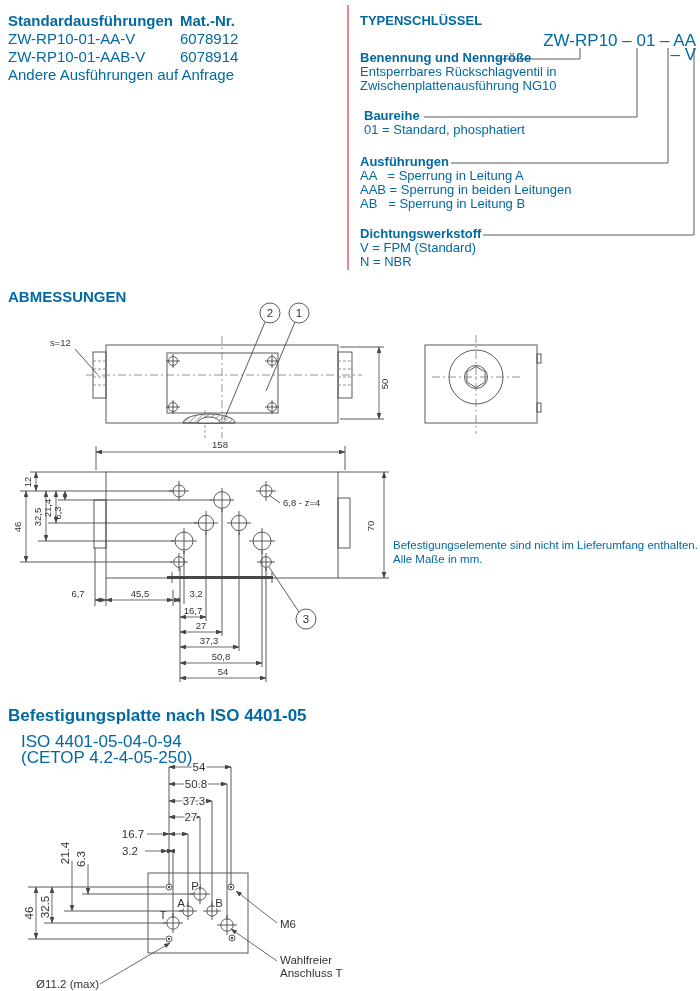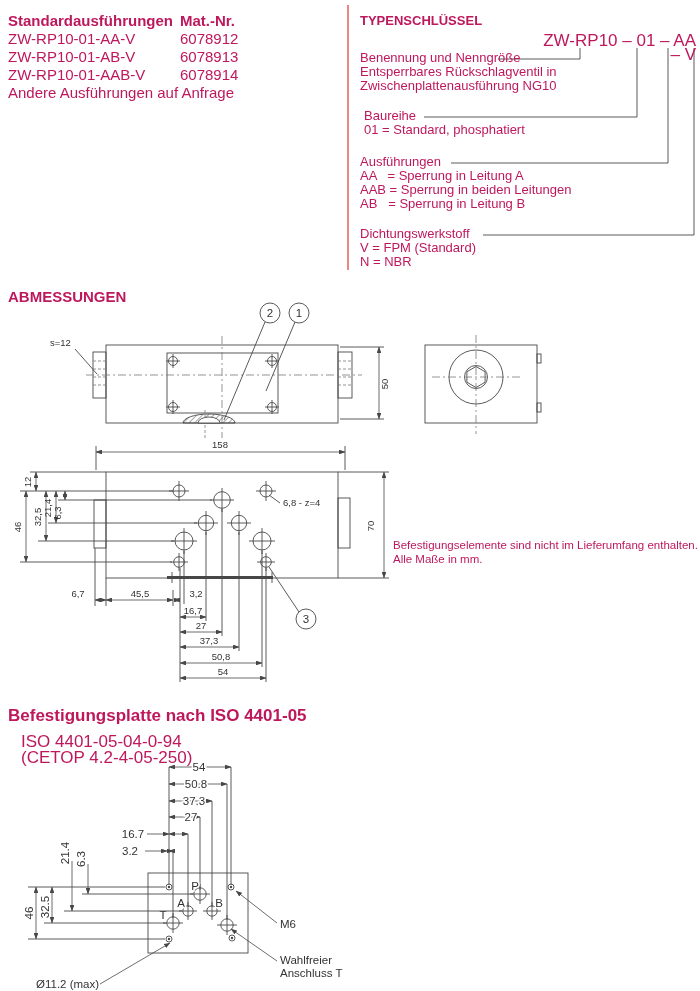--- a/index.html
+++ b/index.html
@@ -1,27 +1,27 @@
 <!DOCTYPE html>
 <html><head>
 <meta charset="utf-8">
 <style>
   html,body{margin:0;padding:0;background:#fff;}
   .page{position:relative;width:700px;height:991px;background:#ffffff;overflow:hidden;
-        font-family:"Liberation Sans",sans-serif;color:#be185d;}
+        font-family:"Liberation Sans",sans-serif;color:#0369a1;}
   .abs{position:absolute;}
   .b{font-weight:bold;}
   .fs15{font-size:15px;line-height:18px;}
   .fs13{font-size:17px;line-height:14px;}
   .fs12{font-size:11.5px;line-height:14px;}
   .pre{white-space:pre;}
   .redline{position:absolute;left:347px;top:5px;width:2px;height:265px;background:#ee8585;}
   .stdrow{display:flex;}
   .stdrow .c1{width:172px;}
-  .ts-sec .lbl{font-weight:normal;font-size:13px;line-height:14px;}
+  .ts-sec .lbl{font-weight:bold;font-size:13px;line-height:14px;}
   .ts-sec .ln{font-size:13px;line-height:14px;white-space:pre;}
   svg text{font-family:"Liberation Sans",sans-serif;fill:#333;}
   svg .ln{stroke:#474747;stroke-width:0.9;fill:none;}
   svg .thick{stroke:#474747;stroke-width:2.8;fill:none;}
   svg .cl{stroke:#7a7a7a;stroke-width:0.8;fill:none;stroke-dasharray:8,3,2,3;}
   svg .dsh{stroke:#7a7a7a;stroke-width:0.8;fill:none;stroke-dasharray:3,2;}
   svg .dim{stroke:#474747;stroke-width:0.8;fill:none;
            marker-start:url(#mas);marker-end:url(#mae);}
   svg .arre{stroke:#474747;stroke-width:0.8;fill:none;marker-end:url(#mae);}
   svg .t{font-size:9.5px;}
@@ -34,24 +34,20 @@
 <div class="page">
 
   <div class="abs" style="left:8px;top:12px;">
     <div class="stdrow fs15 b">
       <span class="c1">Standardausführungen</span>
       <span>Mat.-Nr.</span>
     </div>
     <div class="stdrow fs15">
       <span class="c1">ZW-RP10-01-AA-V</span>
       <span>6078912</span>
-    </div>
-    <div class="stdrow fs15">
-      <span class="c1">ZW-RP10-01-AB-V</span>
-      <span>6078913</span>
     </div>
     <div class="stdrow fs15">
       <span class="c1">ZW-RP10-01-AAB-V</span>
       <span>6078914</span>
     </div>
     <div class="fs15">Andere Ausführungen auf Anfrage</div>
   </div>
 
   <div class="redline"></div>
 

